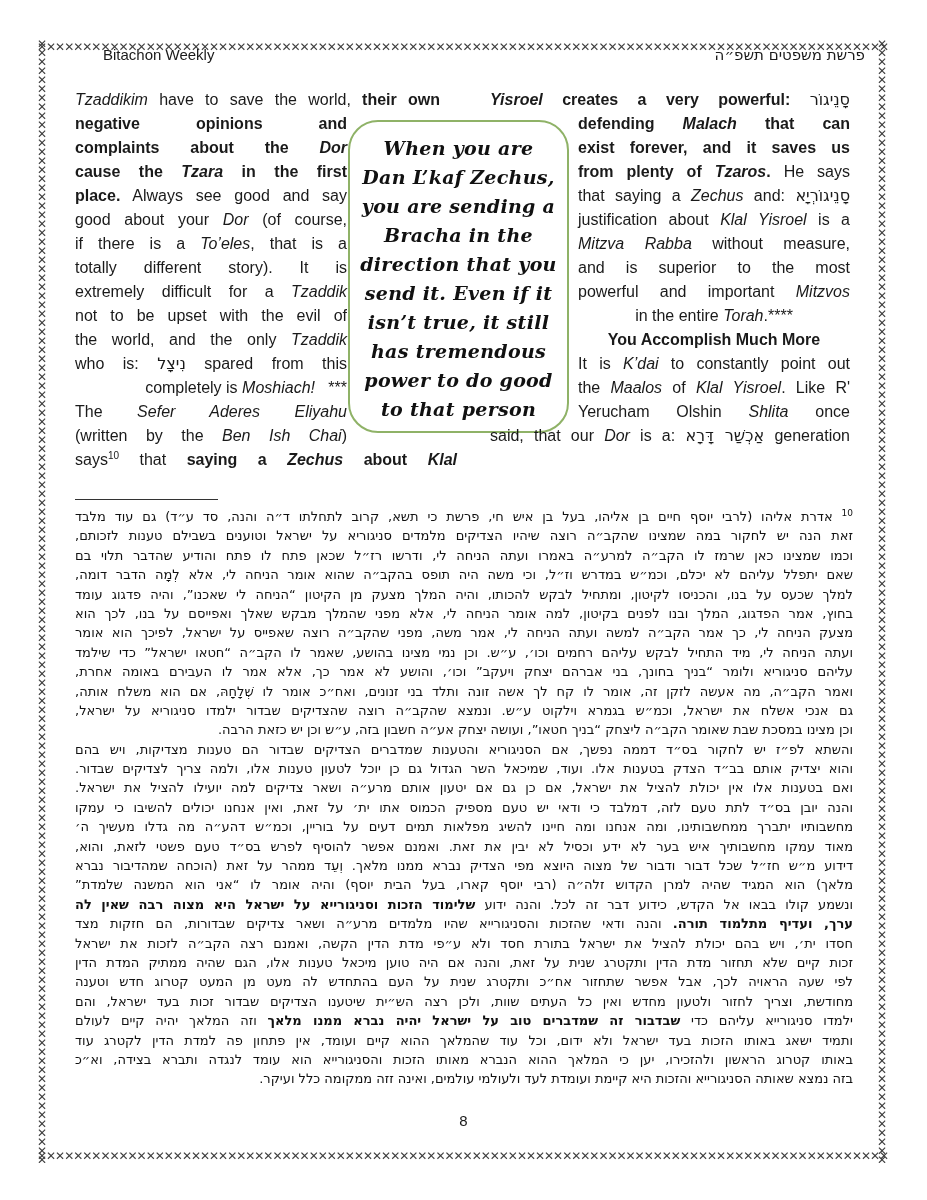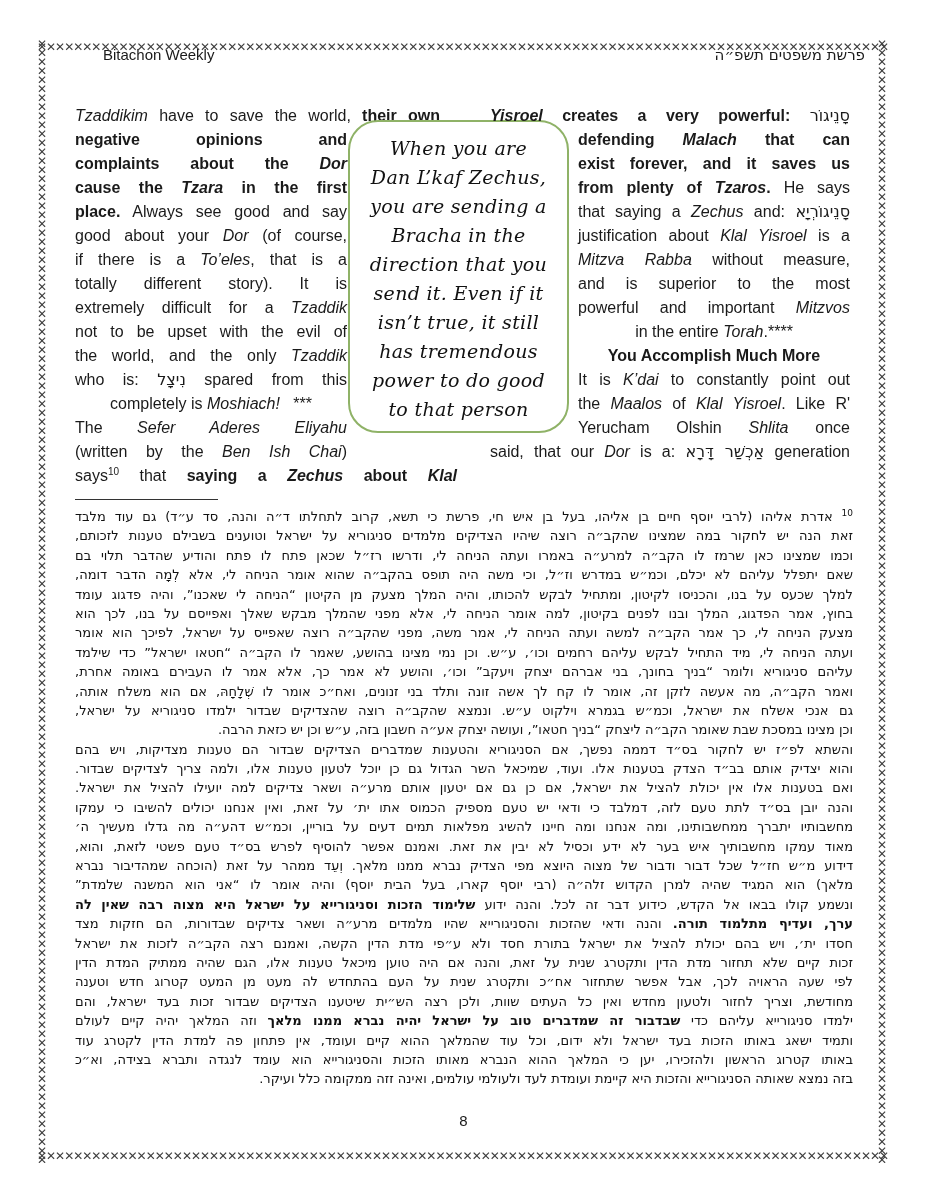--- a/index.html
+++ b/index.html
@@ -11,37 +11,37 @@
   .pb-top{top:40px;}
   .pb-bottom{top:1149px;}
   .pb-left,.pb-right{top:40px;width:13px;height:1123px;font-size:12px;line-height:9px;word-break:break-all;}
   .pb-left{left:37px;}
   .pb-right{left:877px;}
   
   .hdr{position:absolute;top:46px;font-size:15px;margin-left:28px;}
   .hdr-left{left:75px;}
   .hdr-right{right:62px;direction:rtl;font-family:"DejaVu Sans",sans-serif;}
   
-  .col{position:absolute;top:104px;width:272px;}
+  .col{position:absolute;top:88px;width:272px;}
   .col-left{left:75px;}
   .col-right{left:578px;}
   .ln{height:24px;line-height:24px;font-size:16px;text-align:justify;text-align-last:justify;}
-  .ln.end{text-align:center;text-align-last:auto;}
+  .ln.end{text-align:right;text-align-last:auto;}
   .ln.center{text-align:center;text-align-last:center;}
   .ln.split{display:flex;justify-content:center;text-align-last:auto;}
   .b{font-weight:bold;}
   .i{font-style:italic;}
   .he{font-family:"DejaVu Sans",sans-serif;}
   sup{font-size:10px;line-height:0;vertical-align:super;}
   
   .quote-box{position:absolute;left:348px;top:120px;width:221px;height:313px;
              border:2px solid #8fb267;border-radius:30px;box-sizing:border-box;
              padding-top:12px;}
   .quote-box .ql{font-family:"DejaVu Serif",serif;font-style:italic;font-size:19px;
-                 line-height:29px;text-align:center;letter-spacing:0.3px;color:#111;}
+                 line-height:29px;text-align:center;letter-spacing:0.3px;color:#111;font-weight:bold;}
   
   .fn-sep{position:absolute;left:75px;top:499px;width:143px;border-top:1.5px solid #333;}
   .footnote{position:absolute;left:75px;top:507px;width:778px;direction:rtl;
             font-family:"DejaVu Sans",sans-serif;font-size:13px;color:#111;}
   .fl{height:19.4px;line-height:19.4px;text-align:justify;text-align-last:justify;overflow:hidden;}
   .fl.end{text-align-last:auto;}
   .fl sup{font-size:9px;}
   
   .pageno{position:absolute;left:0;right:0;top:1112px;text-align:center;font-size:15px;}
 </style>

